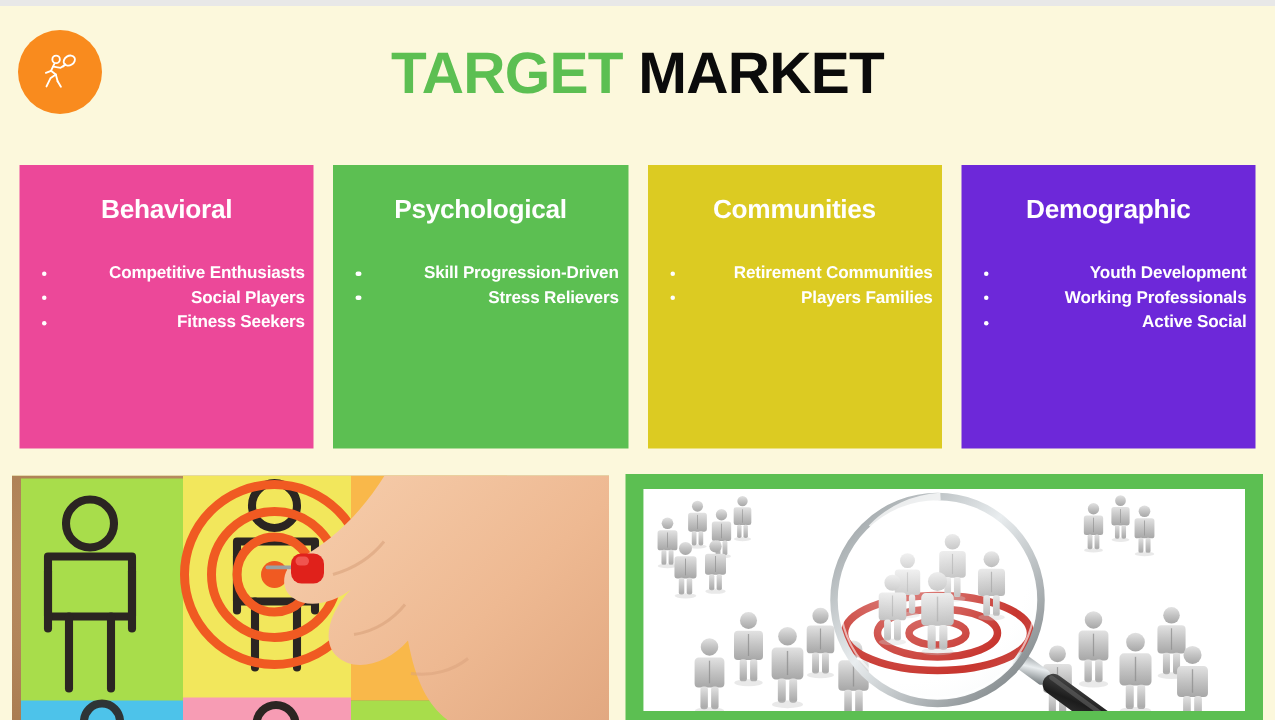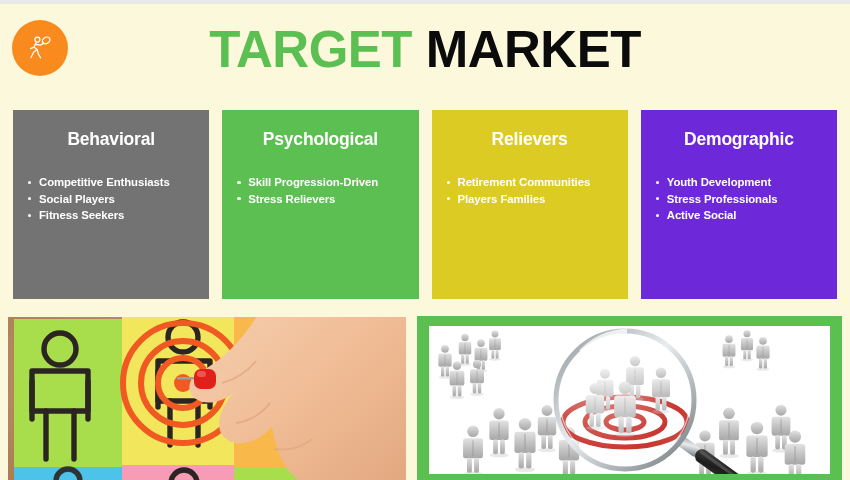--- a/index.html
+++ b/index.html
@@ -24,21 +24,21 @@
     position: absolute; left: 12px; top: 16px;
     width: 56px; height: 56px; border-radius: 50%;
     background: #F98B1E;
     display: flex; align-items: center; justify-content: center;
   }
   .logo-badge svg { display: block; }
 
   .page-title {
     position: absolute; left: 0; top: 22px; width: 850px;
     text-align: center;
-    font-size: 51px;
+    font-size: 39px;
     font-weight: 700;
     letter-spacing: -0.5px;
     line-height: 48px;
     white-space: nowrap;
   }
   .title-green { color: #5CBF52; }
   .title-dark  { color: #0B0B0B; }
 
   
   .cards {
@@ -66,20 +66,21 @@
   }
   .card-list li {
     position: relative;
     color: #FFFFFF;
     font-size: 11.4px;
     font-weight: 700;
     line-height: 16.5px;
     padding-left: 11px;
     white-space: nowrap;
     letter-spacing: -0.1px;
+    text-align: right;
   }
   .card-list li::before {
     content: "";
     position: absolute; left: 0; top: 6.5px;
     width: 3.4px; height: 3.4px; border-radius: 50%;
     background: #FFFFFF;
   }
 
   
   .photo-left {
@@ -124,50 +125,50 @@
       </svg>
     </span>
   </div>
 
   <div class="page-title">
     <span class="title-green">TARGET</span><span>&nbsp;</span><span class="title-dark">MARKET</span>
   </div>
 
   <div class="cards">
 
-    <div class="card" style="background:#737373">
+    <div class="card" style="background:#ec4899">
       <div class="card-title">Behavioral</div>
       <ul class="card-list">
         <li>Competitive Enthusiasts</li>
         <li>Social Players</li>
         <li>Fitness Seekers</li>
       </ul>
     </div>
 
     <div class="card" style="background:#5CBF52">
       <div class="card-title">Psychological</div>
       <ul class="card-list">
         <li>Skill Progression-Driven</li>
         <li>Stress Relievers</li>
       </ul>
     </div>
 
     <div class="card" style="background:#DCCB22">
-      <div class="card-title">Relievers</div>
+      <div class="card-title">Communities</div>
       <ul class="card-list">
         <li>Retirement Communities</li>
         <li>Players Families</li>
       </ul>
     </div>
 
     <div class="card" style="background:#6d28d9">
       <div class="card-title">Demographic</div>
       <ul class="card-list">
         <li>Youth Development</li>
-        <li>Stress Professionals</li>
+        <li>Working Professionals</li>
         <li>Active Social</li>
       </ul>
     </div>
 
   </div>
 
   <div class="photo-left">
     <svg viewBox="0 0 398 167" preserveAspectRatio="xMidYMid slice">
       <defs>
         <linearGradient id="skin" x1="0" y1="0" x2="1" y2="1">

